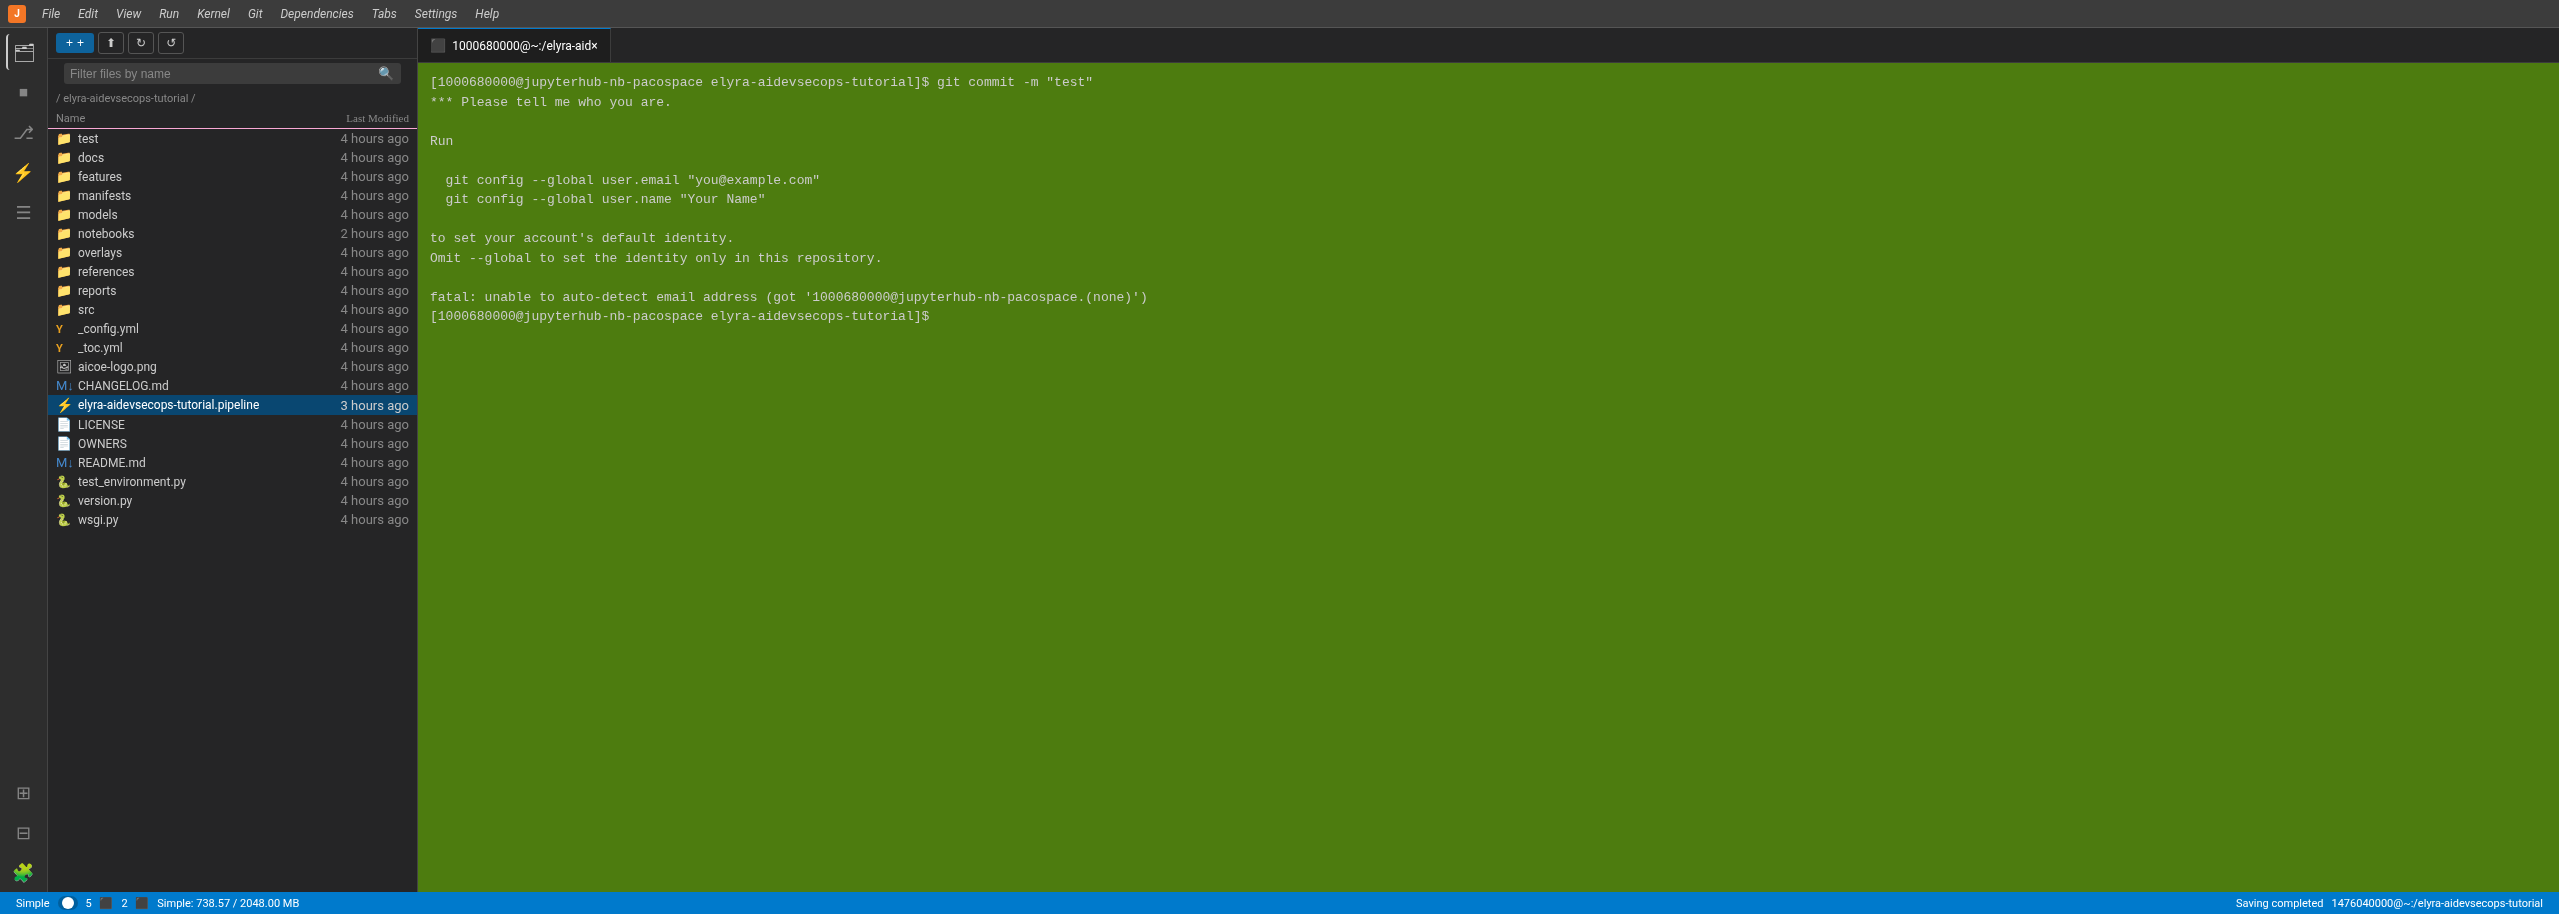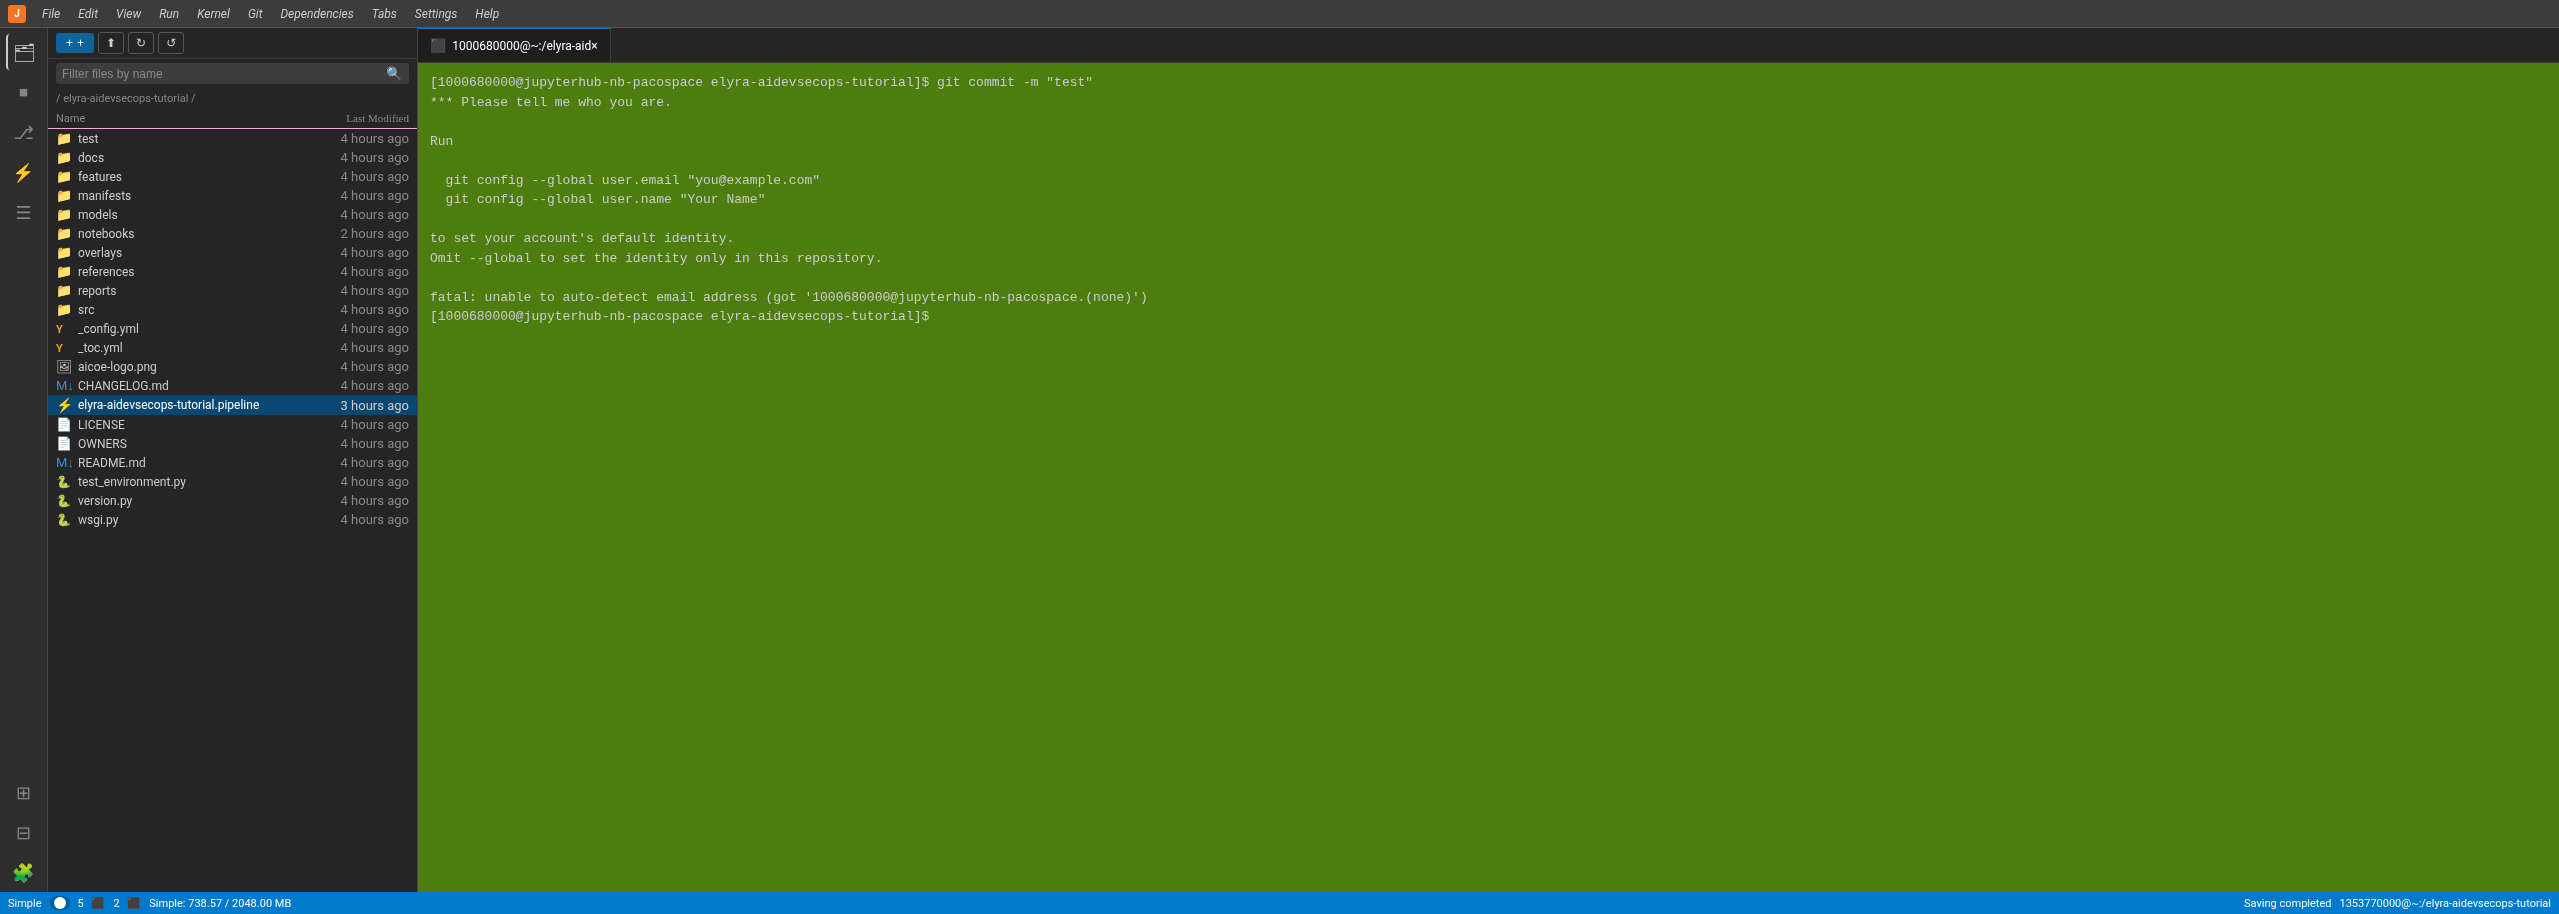--- a/index.html
+++ b/index.html
@@ -118,21 +118,21 @@
       color: #cccccc;
       border-radius: 3px;
       padding: 3px 7px;
       font-size: 12px;
       cursor: pointer;
     }
 
     #search-bar {
       display: flex;
       align-items: center;
-      margin: 4px 8px;
+      margin: 4px 16px;
       background: #3c3c3c;
       border-radius: 3px;
       padding: 3px 6px;
       gap: 4px;
       flex-shrink: 0;
     }
     #search-bar input {
       background: transparent;
       border: none;
       outline: none;
@@ -230,21 +230,21 @@
       line-height: 1.5;
     }
 
     
     #statusbar {
       background: #007acc;
       color: white;
       display: flex;
       align-items: center;
       height: 22px;
-      padding: 0 8px;
+      padding: 0 16px;
       font-size: 11px;
       flex-shrink: 0;
       gap: 8px;
     }
     .status-left { display: flex; gap: 8px; align-items: center; }
     .status-right { margin-left: auto; display: flex; gap: 8px; align-items: center; }
     .status-toggle {
       background: #005f9e;
       border-radius: 10px;
       padding: 1px 4px;
@@ -458,15 +458,15 @@
       <div class="toggle-circle"></div>
     </div>
     <span>5</span>
     <span>⬛</span>
     <span>2</span>
     <span>⬛</span>
     <span>Simple: 738.57 / 2048.00 MB</span>
   </div>
   <div class="status-right">
     <span>Saving completed</span>
-    <span>1353770000@~:/elyra-aidevsecops-tutorial</span>
+    <span>1476040000@~:/elyra-aidevsecops-tutorial</span>
   </div>
 </div>
 
 </body></html>

